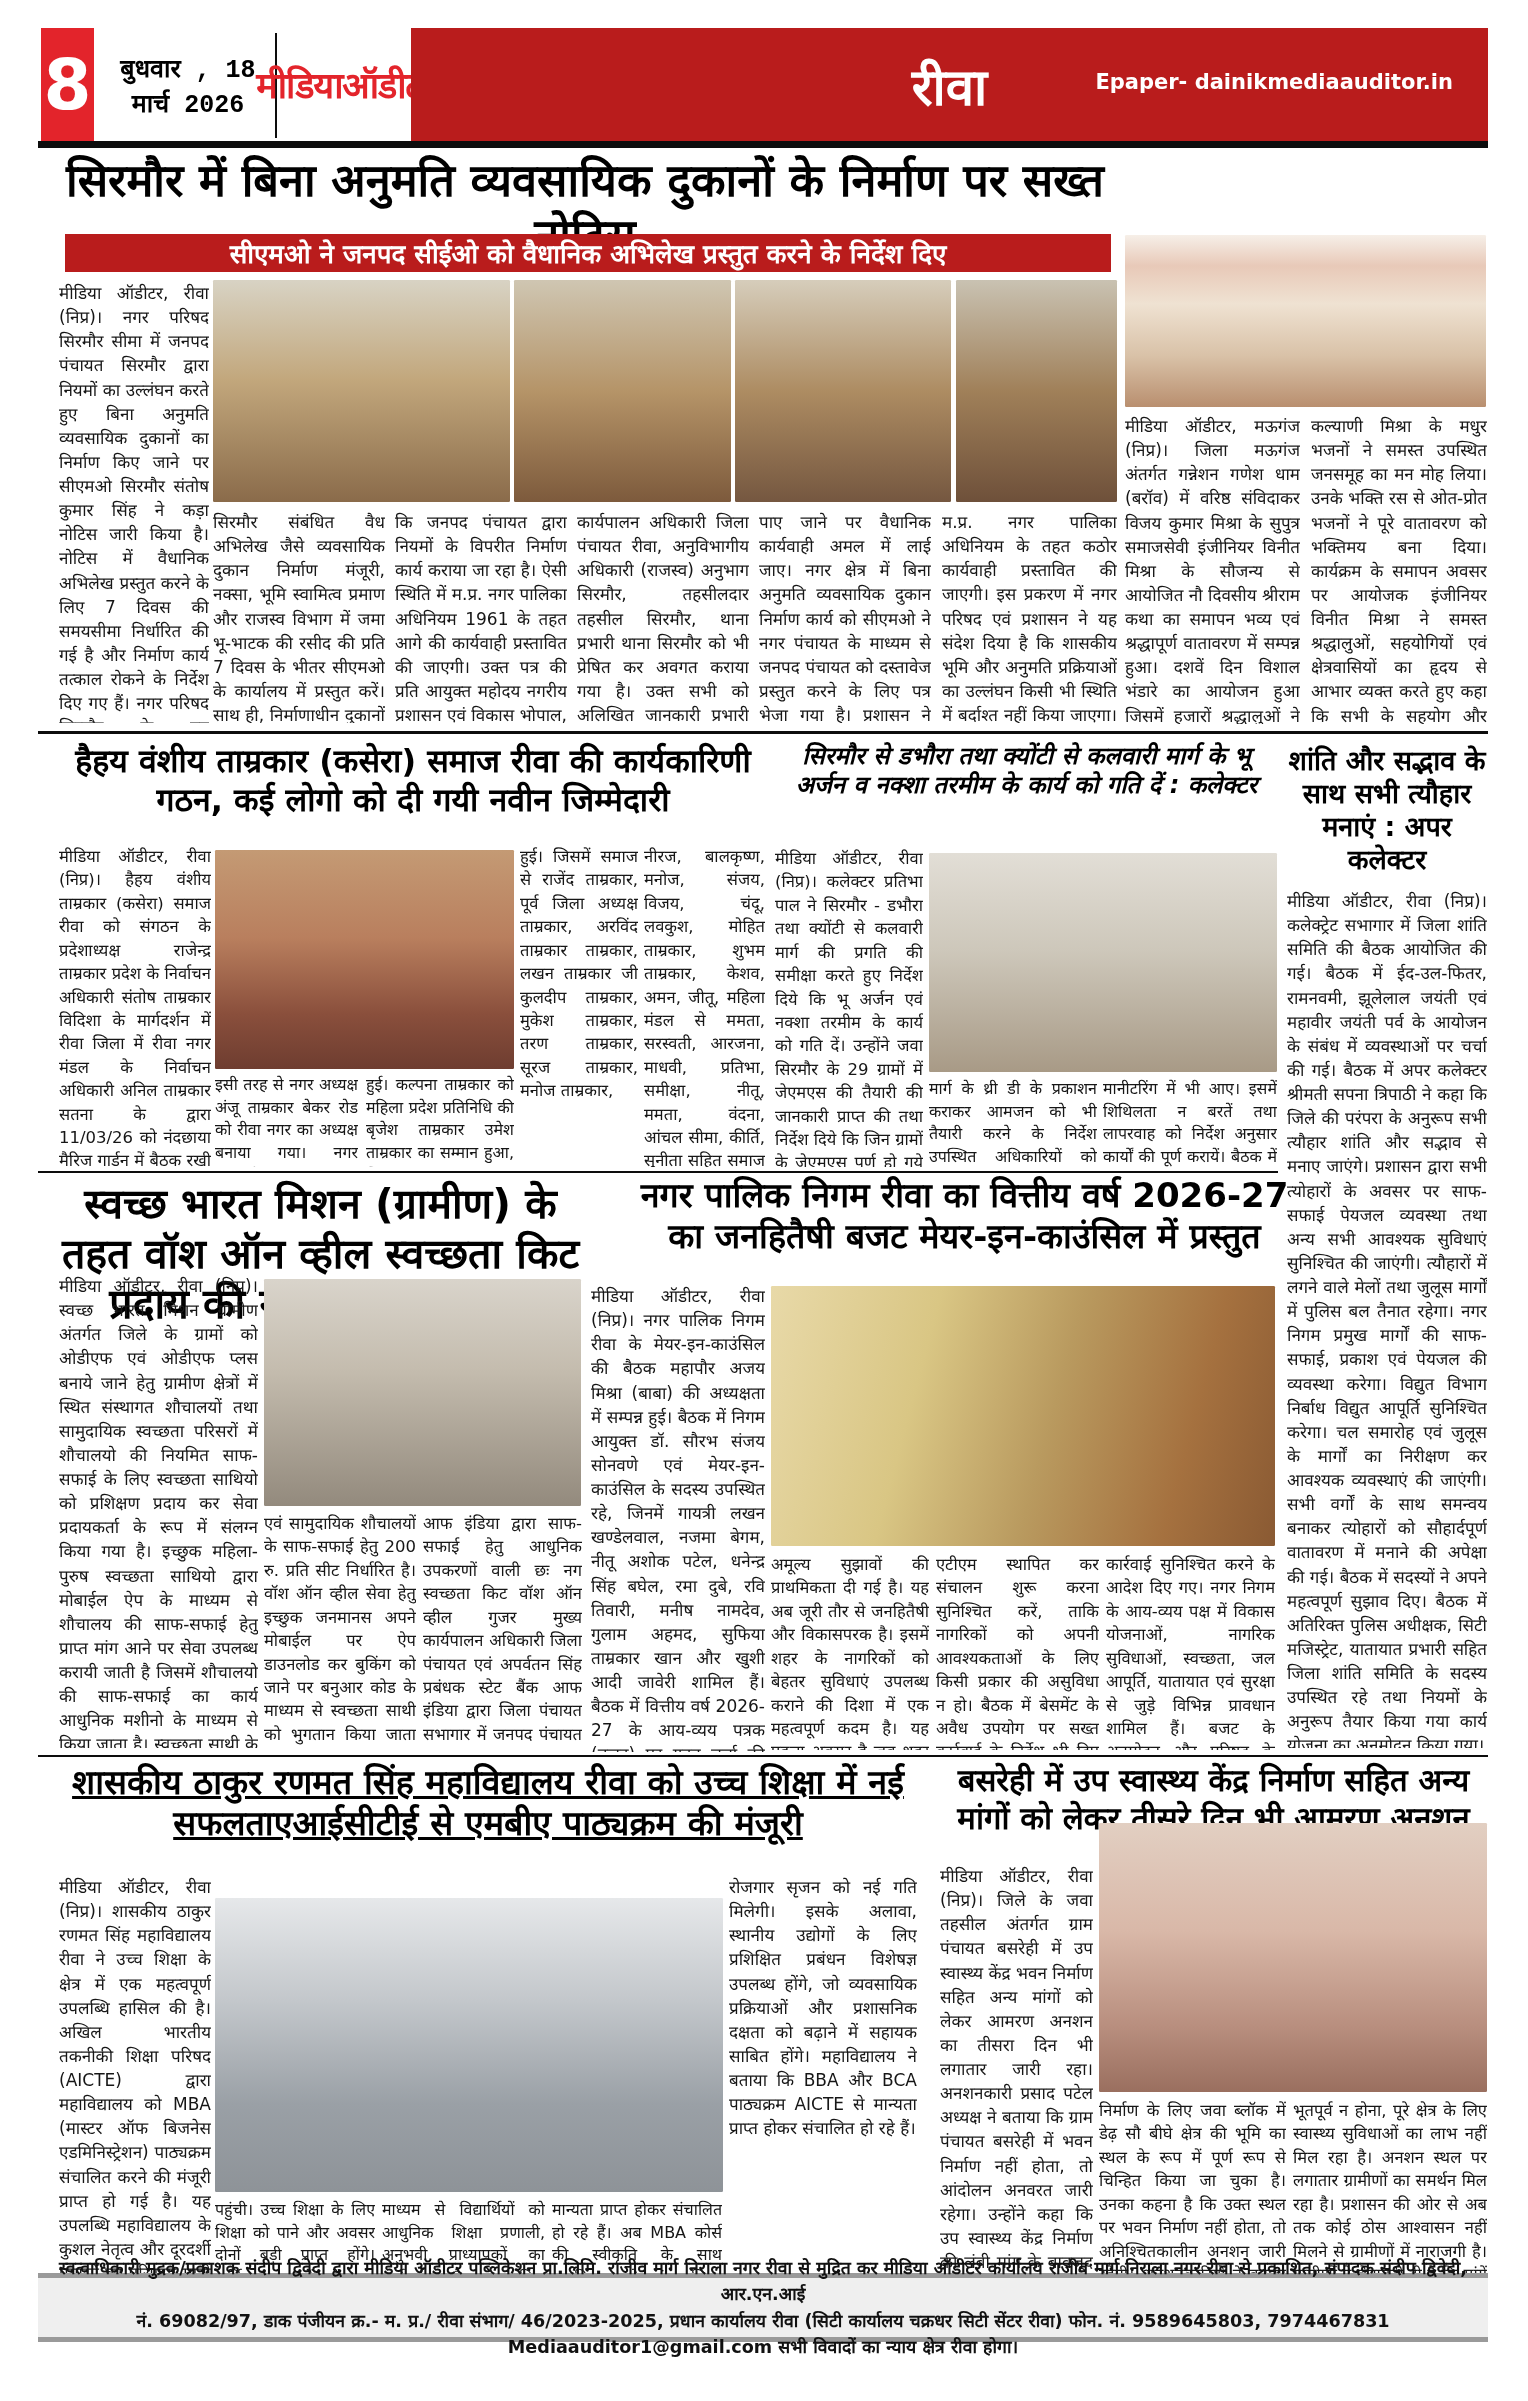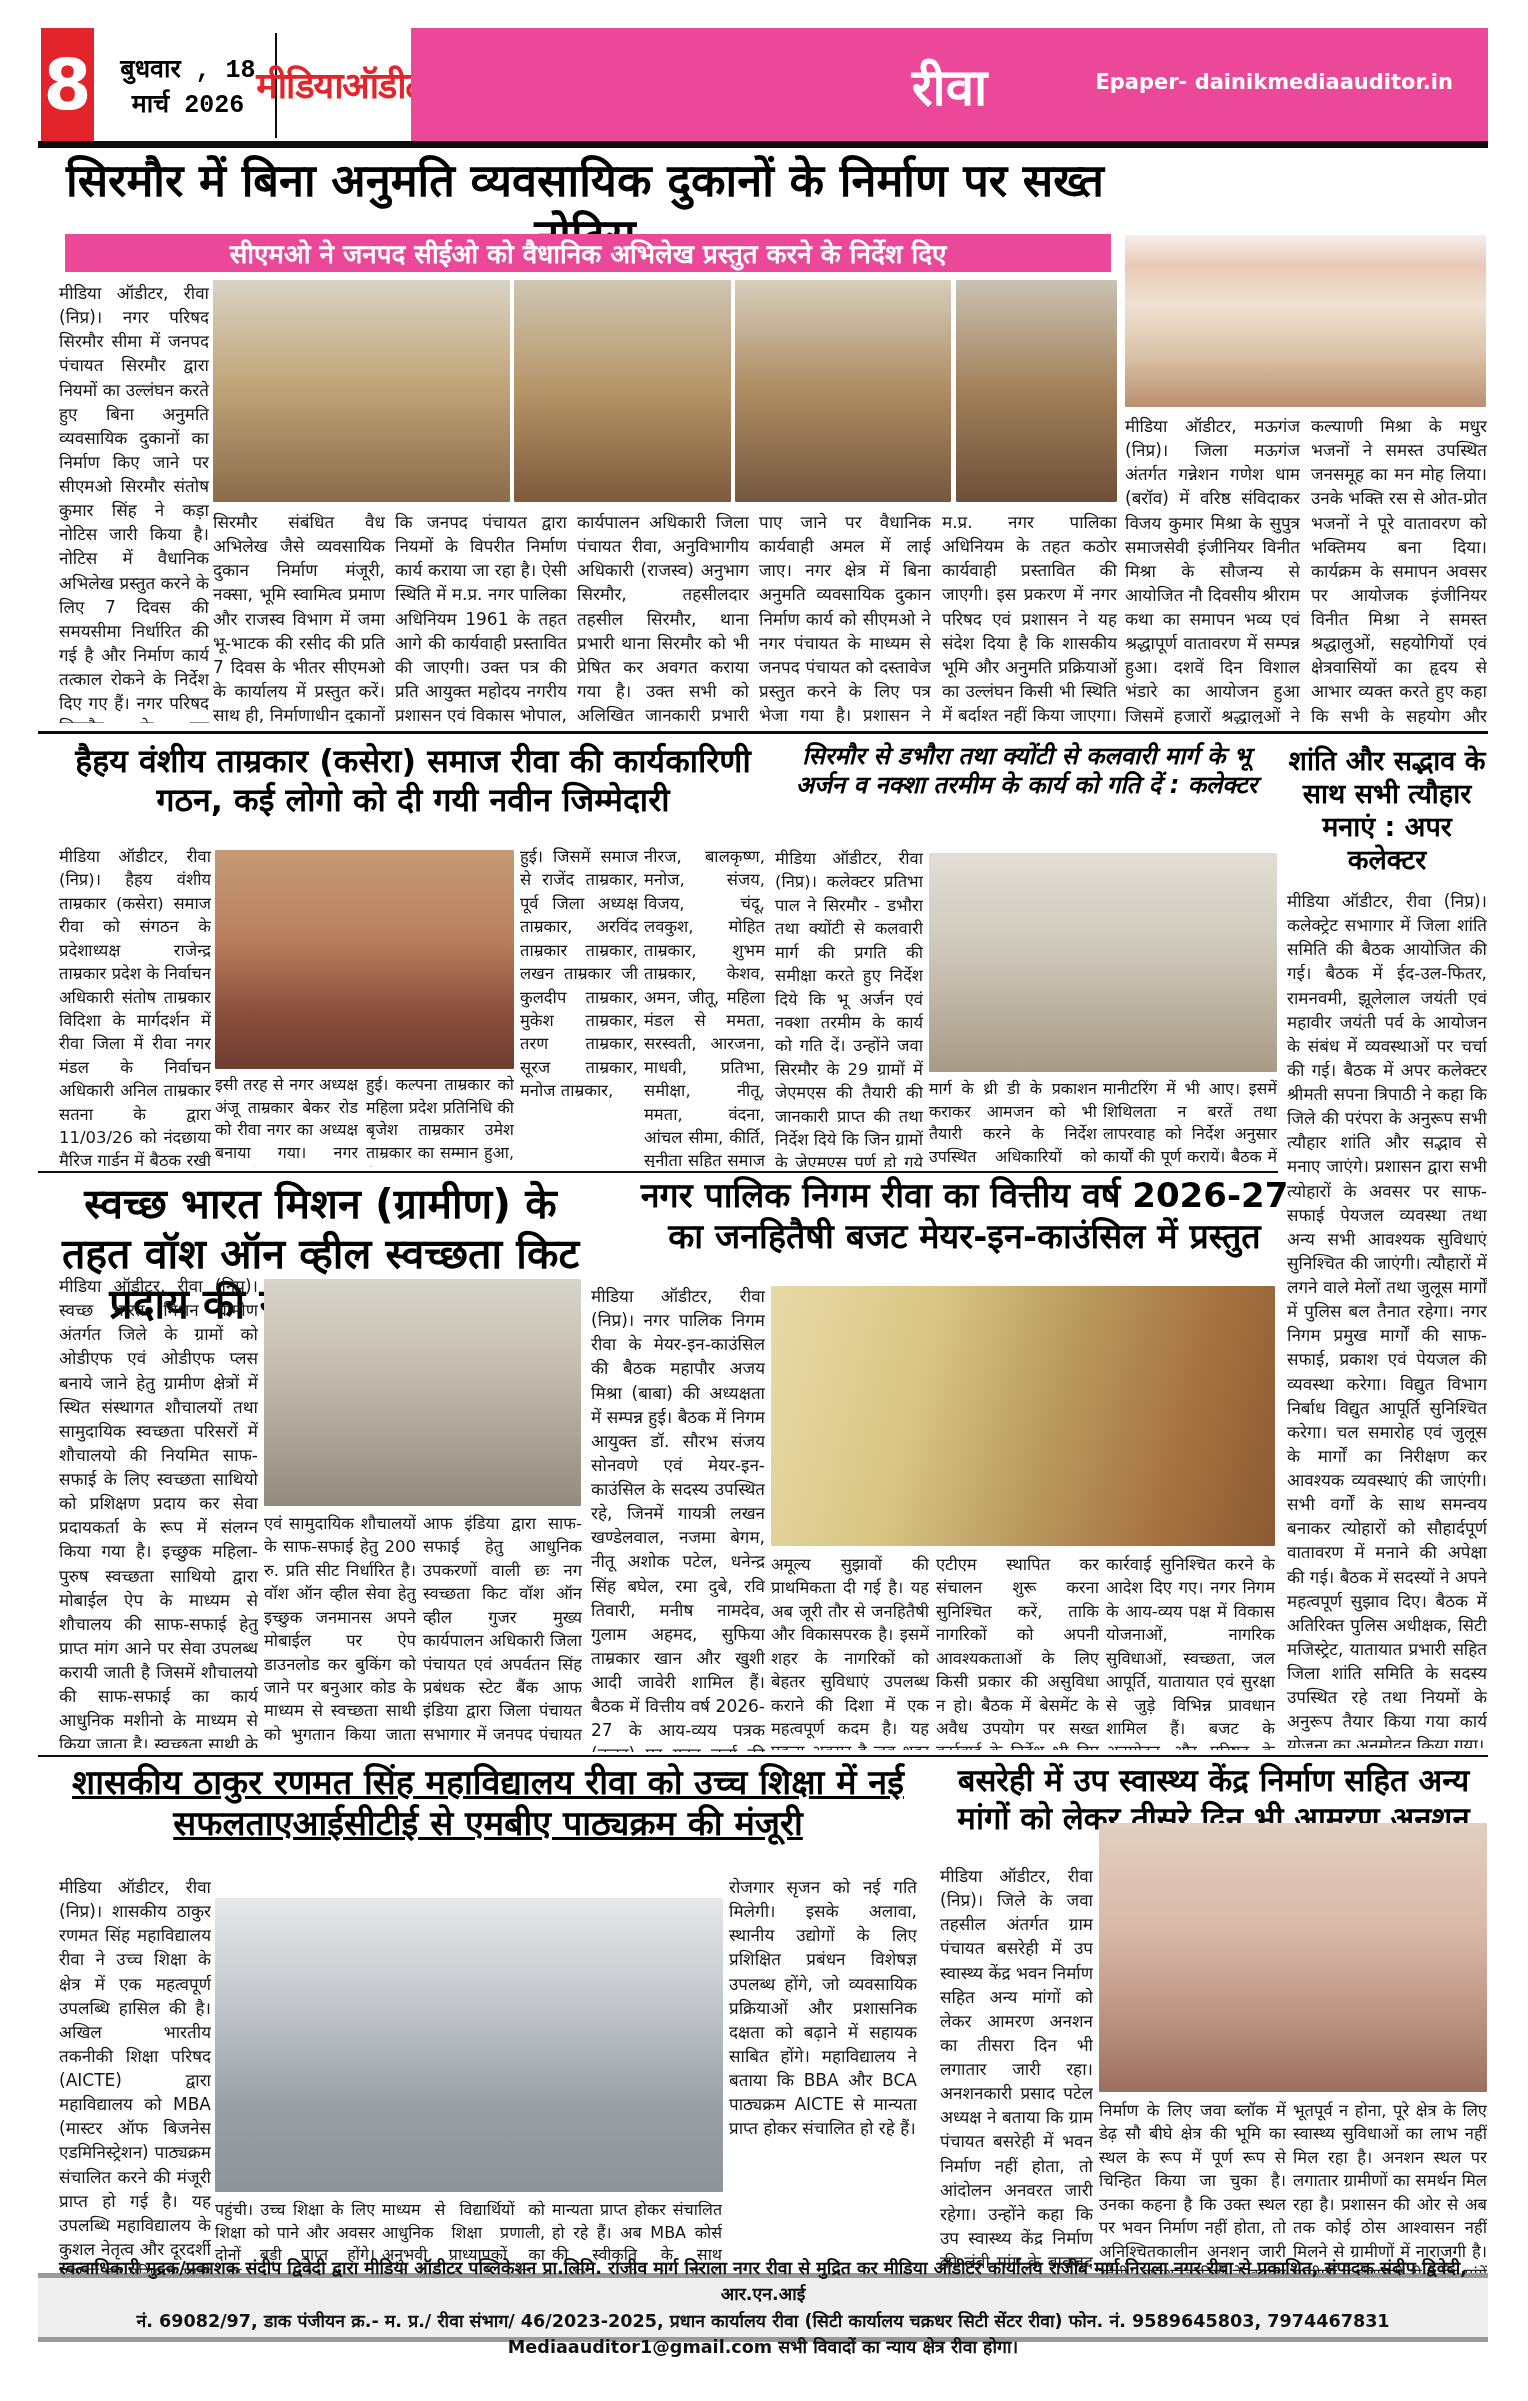--- a/index.html
+++ b/index.html
@@ -5,21 +5,21 @@
   html,body{margin:0;padding:0;background:#ffffff;}
   #page{position:relative;width:1528px;height:2401px;background:#ffffff;
         font-family:"DejaVu Sans",sans-serif;color:#111;overflow:hidden;}
   .abs{position:absolute;}
   .hl{position:absolute;font-weight:700;color:#000;text-align:center;line-height:1.22;}
   .col{position:absolute;text-align:justify;font-size:17px;line-height:1.42;color:#161616;
        overflow:hidden;word-break:break-word;}
   .col::first-letter{}
   .ph{position:absolute;border-radius:1.2px;}
   .rule{position:absolute;background:#0d0d0d;}
-  .redband{position:absolute;background:#ec4899;color:#ffffff;display:flex;
+  .redband{position:absolute;background:#b91c1c;color:#ffffff;display:flex;
            align-items:center;justify-content:center;font-weight:700;}
   .masthead{color:#e3242b;font-weight:800;letter-spacing:-1.2px;}
   .pagenum{position:absolute;background:#e3242b;color:#fff;display:flex;align-items:center;
            justify-content:center;font-weight:700;}
   .footerbox{position:absolute;background:#efefef;border-top:5.9px solid #9a9a9a;
              border-bottom:5.9px solid #9a9a9a;display:flex;flex-direction:column;
              justify-content:center;align-items:center;text-align:center;
              font-size:17.6px;line-height:1.5;font-weight:600;color:#111;}
 </style>
 </head>

